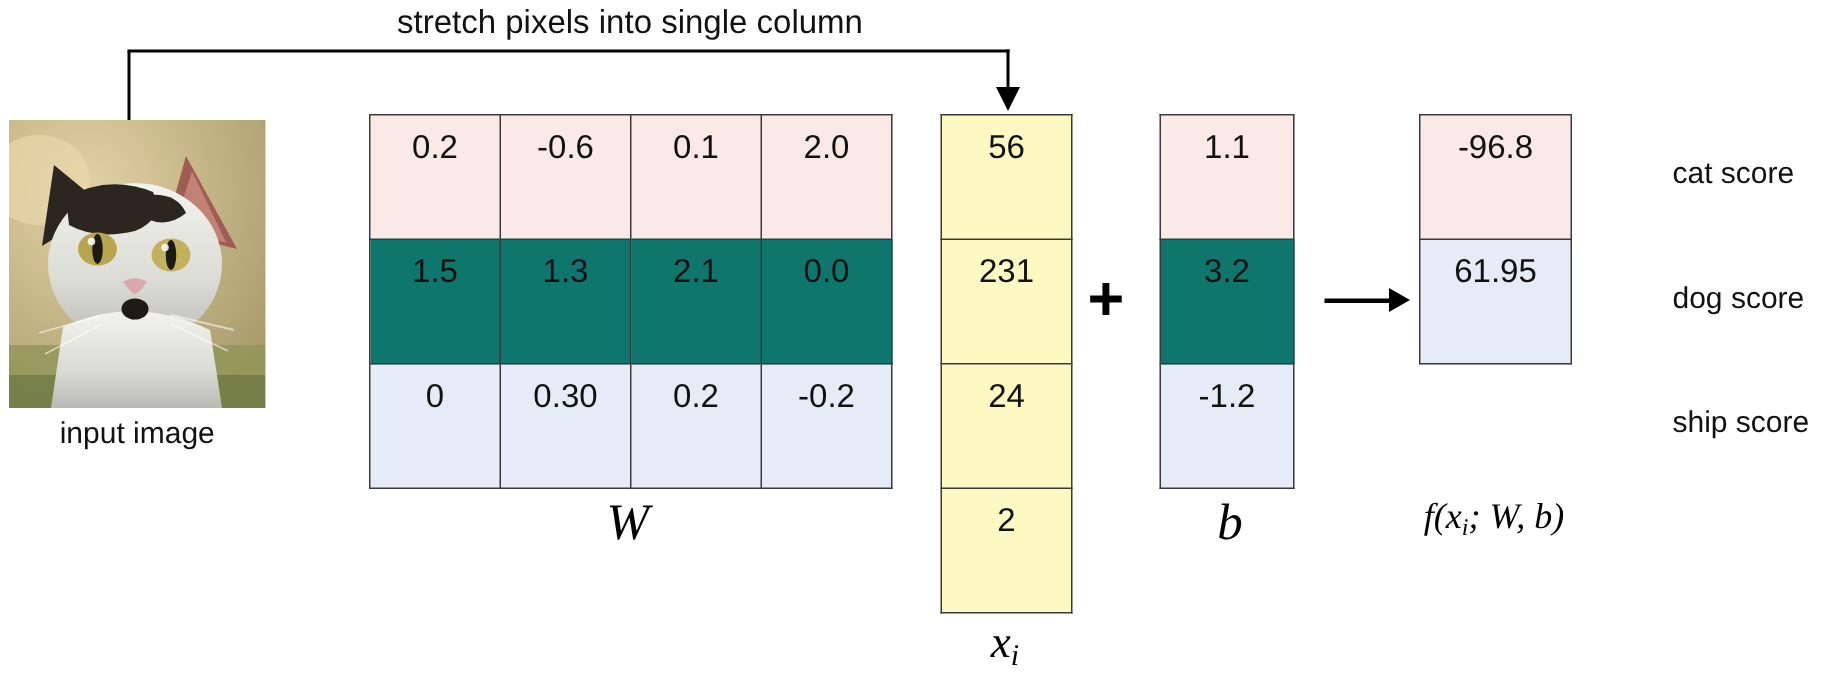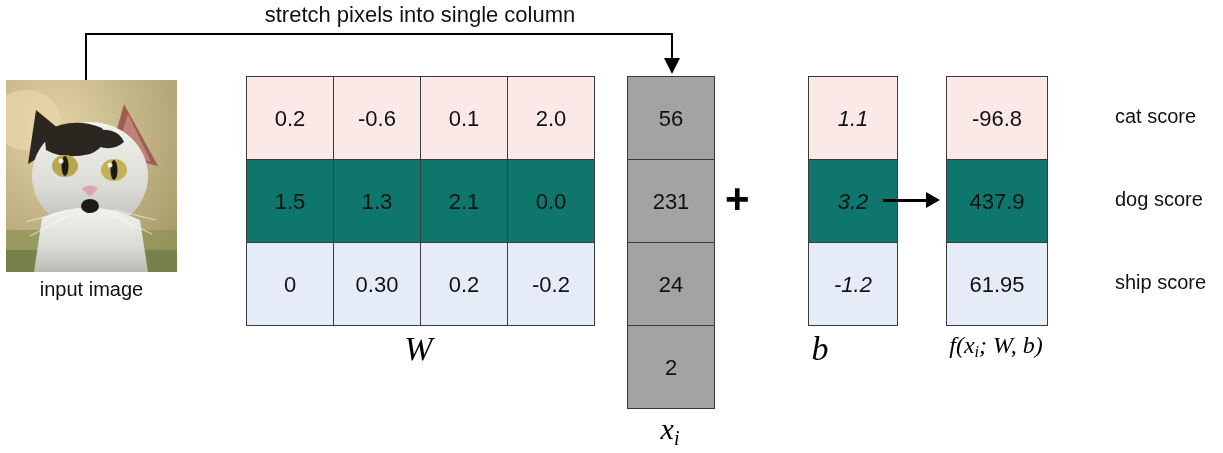--- a/index.html
+++ b/index.html
@@ -89,32 +89,32 @@
     border: 1.5px solid #3a3a3a;
     text-align: center;
     vertical-align: middle;
     font-size: 22px;
     color: #111;
     padding: 0;
   }
   .c-pink  { background: #fae9e7; }
   .c-green { background: #0f766e; }
   .c-blue  { background: #e6ecf7; }
-  .c-white { background: #a3a3a3; }
+  .c-white { background: #fef9c3; }
 
   
   .cellbox {
     display: block;
     width: 100%;
     height: 100%;
     box-sizing: border-box;
     display: flex;
     align-items: flex-start;
     justify-content: center;
-    padding-top: 29px;
+    padding-top: 8px;
   }
 
   
   #w-matrix { left: 246px; top: 76px; }
   #w-matrix td { width: 86px; height: 82px; }
   #w-label {
     left: 246px; top: 330px; width: 345px;
     text-align: center;
     font-family: "Liberation Serif", serif;
     font-style: italic;
@@ -135,21 +135,21 @@
 
   
   #plus-sign {
     left: 725px; top: 178px;
     font-size: 42px;
     font-weight: bold;
     line-height: 42px;
   }
 
   
-  #b-matrix { left: 808px; top: 76px; font-style: italic; }
+  #b-matrix { left: 773px; top: 76px; }
   #b-matrix td { width: 88px; height: 82px; }
   #b-label {
     left: 776px; top: 330px; width: 88px;
     text-align: center;
     font-family: "Liberation Serif", serif;
     font-style: italic;
     font-size: 34px;
   }
 
   
@@ -356,25 +356,20 @@
 <div class="abs" id="eq-arrow-head"></div>
 
 <table class="matrix abs" id="f-matrix">
   <tbody>
       <tr>
     <td class="c-pink">
           <span class="cellbox">-96.8</span>
         </td>
   </tr>
   <tr>
-    <td class="c-green">
-          <span class="cellbox">437.9</span>
-        </td>
-  </tr>
-  <tr>
     <td class="c-blue">
           <span class="cellbox">61.95</span>
         </td>
   </tr>
 </tbody>
   </table>
 <div class="abs" id="f-label"><span>f(</span><span>x</span><span class="sub">i</span><span>; W, b)</span></div>
 
 <div class="abs score-label" id="score-label-0">cat score</div>
 <div class="abs score-label" id="score-label-1">dog score</div>

